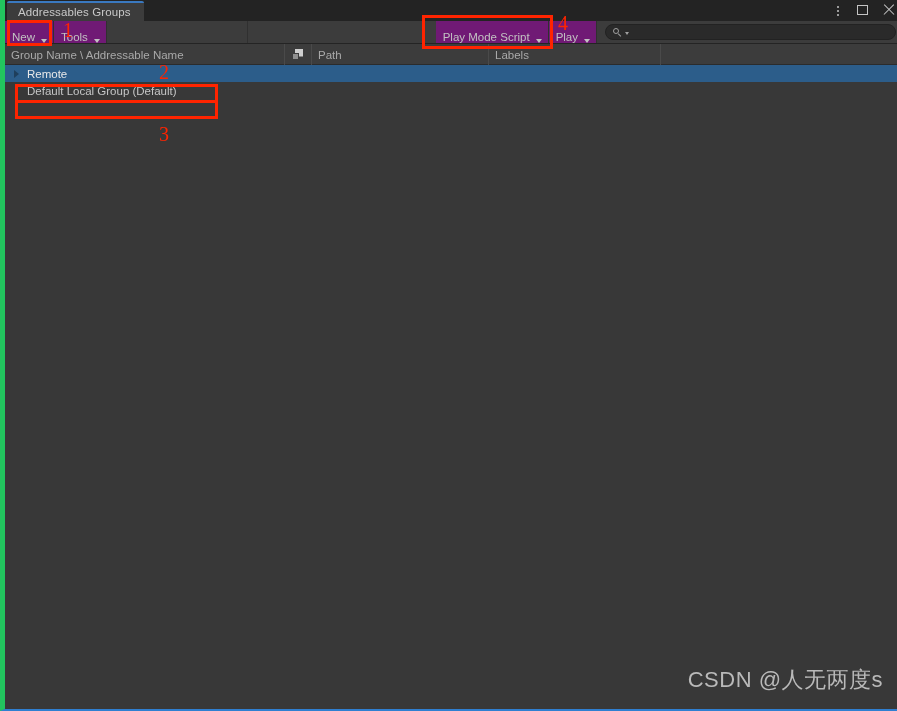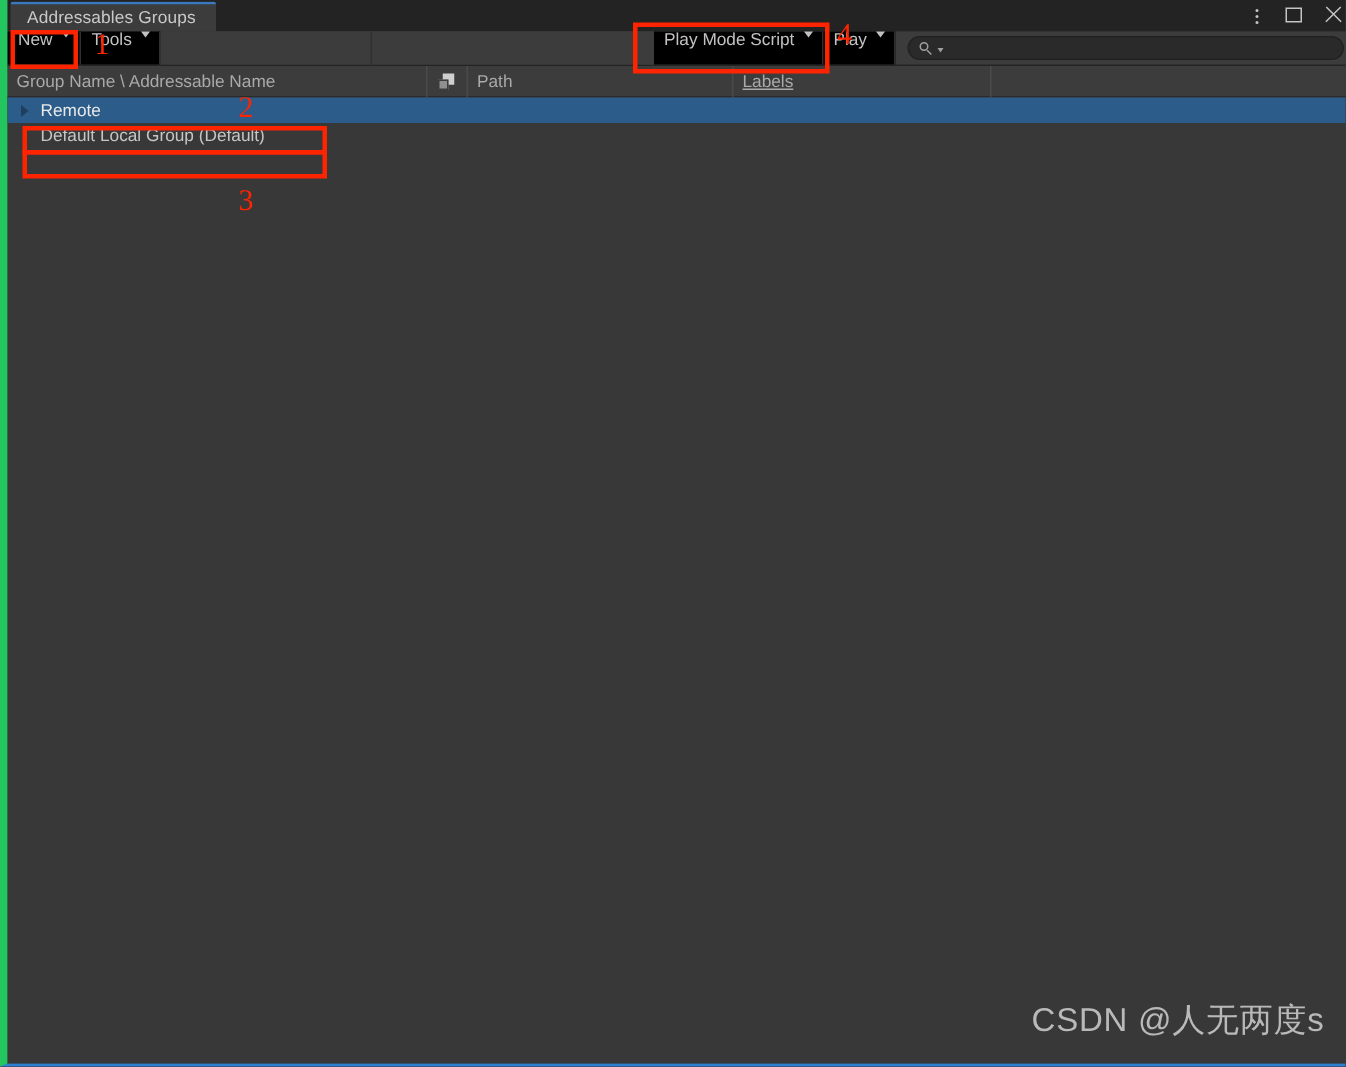--- a/index.html
+++ b/index.html
@@ -87,26 +87,26 @@
     left: 0; top: 21px;
     width: 897px;
     height: 22px;
     background: #3c3c3c;
     border-bottom: 1px solid #242424;
     display: flex;
     align-items: stretch;
   }
   .tb-btn {
     display: flex;
-    align-items: flex-start;
+    align-items: flex-end;
     padding: 0 6px 0 7px;
     color: #c2c2c2;
     font-size: 11.5px;
     border-right: 1px solid #303030;
-    background: #000000;
+    background: #701a75;
     white-space: nowrap;
     height: 22px;
     box-sizing: border-box;
   }
   .tb-btn .caret {
     margin-left: 6px;
     width: 0; height: 0;
     border-left: 3.5px solid transparent;
     border-right: 3.5px solid transparent;
     border-top: 4px solid #c2c2c2;
@@ -226,21 +226,21 @@
     font-size: 11.5px;
     padding-left: 6px;
     box-sizing: border-box;
     border-right: 1px solid #4a4a4a;
     height: 21px;
     white-space: nowrap;
   }
   .col-name { width: 280px; }
   .col-icon { width: 27px; justify-content: center; padding-left: 0; }
   .col-path { width: 177px; }
-  .col-labels { width: 172px; text-decoration: underline; }
+  .col-labels { width: 172px; }
   .col-tail { flex: 1 1 auto; border-right: none; }
 
   .asset-icon {
     width: 12px; height: 12px;
     position: relative;
   }
   .asset-icon .back {
     position: absolute; left: 3px; top: 0px;
     width: 8px; height: 8px;
     background: #cfcfcf;

